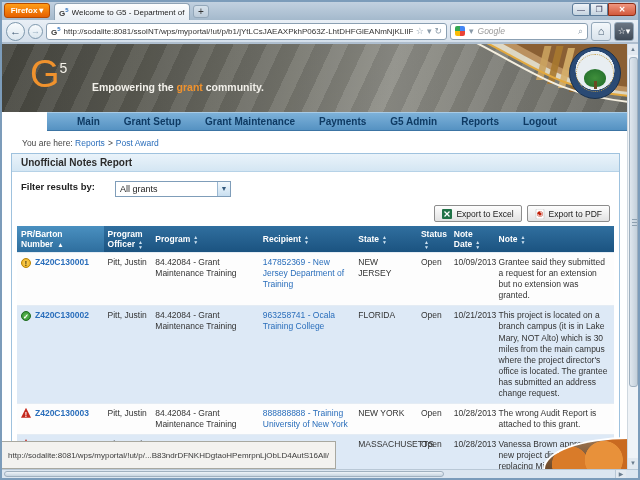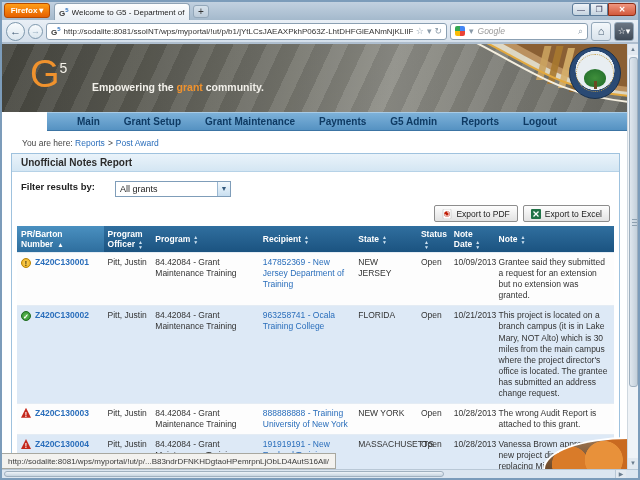--- a/index.html
+++ b/index.html
@@ -134,21 +134,21 @@
              line-height:13px; }
   .chairs { position:absolute; right:0; bottom:0; width:86px; height:32px;
             border-radius:100% 0 0 0; border-top:2px solid #fff; border-left:2px solid #fff;
             background:
               radial-gradient(circle at 70% 70%, #e8913a 0 30%, transparent 31%),
               radial-gradient(circle at 30% 85%, #d97b29 0 28%, transparent 29%),
               radial-gradient(circle at 90% 40%, #c96a20 0 24%, transparent 25%),
               linear-gradient(#9c7450,#6e4a2a); }
 
   
-  .status-tip { position:absolute; left:0; bottom:9px; height:16px; max-width:340px;
+  .status-tip { position:absolute; left:0; bottom:9px; height:28px; max-width:340px;
                 background:#f3f2ef; border:1px solid #a8a8a0; border-left:none; display:flex; align-items:center;
                 padding:0 6px; font-size:8px; color:#3b3b3b; white-space:nowrap; overflow:hidden; }
   .hscroll { position:absolute; left:0; right:0; bottom:0; height:9px; background:#dce6f0;
              border-top:1px solid #b9c8d6; }
   .hs-thumb { position:absolute; left:2px; top:1px; width:440px; height:6px; border-radius:3px;
               background:linear-gradient(#eef3f8,#c6d4e0); border:1px solid #9fb0bf; }
   .hs-arrow { position:absolute; right:12px; top:0; width:11px; height:8px; color:#6a7d8e; font-size:6px;
               text-align:center; line-height:8px; background:#e2e9f0; border-left:1px solid #b9c8d6; }
 </style>
 </head>
@@ -242,32 +242,32 @@
           <span class="filter-label">Filter results by:</span>
           <span class="selectbox" style="width:116px">
             <span>All grants</span>
             <span class="sel-arrow">▼</span>
           </span>
         </div>
 
         <div class="export-row">
           <span class="xbtn">
             <svg width="10" height="10">
+                <rect width="10" height="10" rx="1" fill="#1F7246"></rect>
+                <path d="M2.5 2.5 L7.5 7.5 M7.5 2.5 L2.5 7.5" stroke="#fff" stroke-width="1.3"></path>
+              </svg>
+            <span>Export to Excel</span>
+          </span>
+          <span class="xbtn">
+            <svg width="10" height="10">
                 <rect x="1" width="8" height="10" rx="1" fill="#fff" stroke="#b0b0b0" stroke-width="0.5"></rect>
                 <circle cx="5" cy="5" r="2.8" fill="#C11E07"></circle>
                 <path d="M5 2.9 A2.1 2.1 0 1 1 2.9 5" stroke="#fff" fill="none" stroke-width="0.9"></path>
               </svg>
             <span>Export to PDF</span>
-          </span>
-          <span class="xbtn">
-            <svg width="10" height="10">
-                <rect width="10" height="10" rx="1" fill="#1F7246"></rect>
-                <path d="M2.5 2.5 L7.5 7.5 M7.5 2.5 L2.5 7.5" stroke="#fff" stroke-width="1.3"></path>
-              </svg>
-            <span>Export to Excel</span>
           </span>
         </div>
 
 
         <table class="notes">
           <colgroup>
             <col style="width:14.5%">
               <col style="width:8%">
               <col style="width:18%">
               <col style="width:16%">

